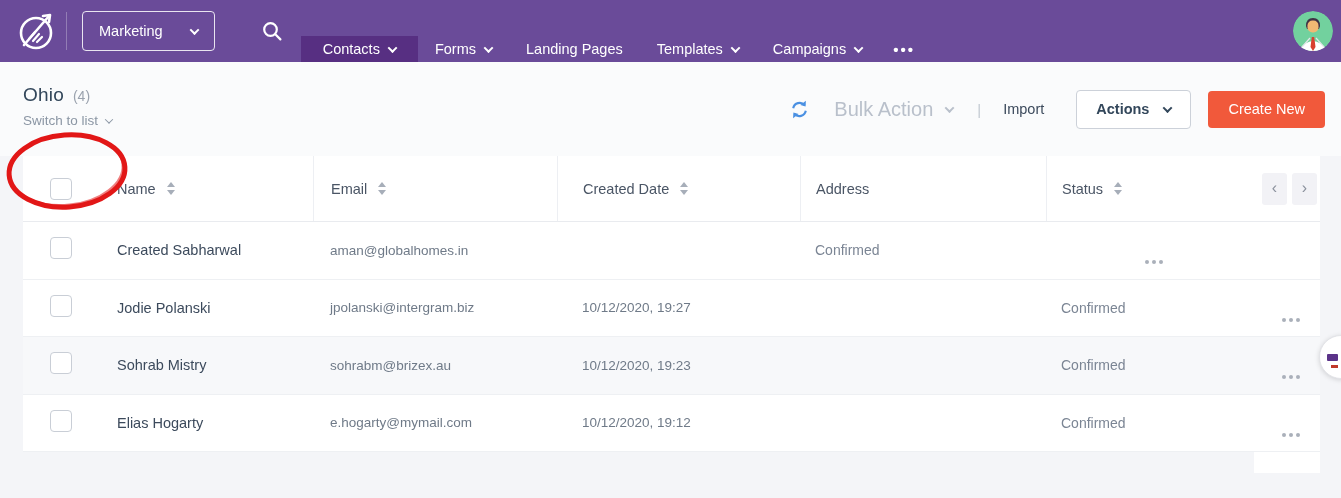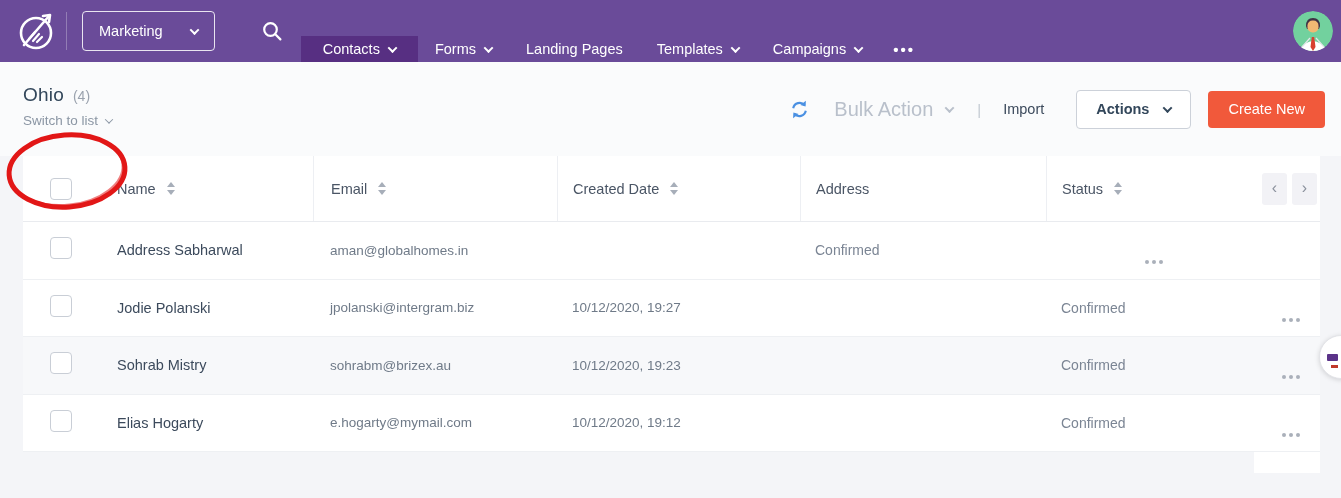--- a/index.html
+++ b/index.html
@@ -68,21 +68,21 @@
   .body-area { position:relative; height:342px; }
   .table-card { position:absolute; left:23px; top:0; width:1297px; background:#fff; }
   .tgrid { display:grid; grid-template-columns:72px 218px 244px 243px 246px 216px 58px; align-items:center; }
   .thead { height:66px; border-bottom:1px solid #e9ebef; }
   .th {
     font-size:14.5px; color:#4a5565; display:flex; align-items:center; gap:11px;
     height:100%;
   }
   .bl { border-left:1px solid #edeff3; }
   .pad-name { padding-left:22px; } .pad-email { padding-left:17px; }
-  .pad-created { padding-left:15px; } .pad-address { padding-left:15px; } .pad-status { padding-left:15px; }
+  .pad-created { padding-left:25px; } .pad-address { padding-left:15px; } .pad-status { padding-left:15px; }
 
   .sort { display:inline-flex; flex-direction:column; gap:3px; cursor:pointer; }
   .sort i { display:block; width:0; height:0; border-left:4px solid transparent; border-right:4px solid transparent; }
   .sort .up { border-bottom:5px solid #a7aeb9; }
   .sort .dn { border-top:5px solid #a7aeb9; }
 
   .cb {
     appearance:none; -webkit-appearance:none; width:22px; height:22px; margin:0 0 0 27px;
     border:1px solid #c9ced6; border-radius:4px; background:#fff; cursor:pointer;
   }
@@ -267,21 +267,21 @@
       <div class="th">
         <span class="pager">
           <button class="pg">‹</button>
           <button class="pg">›</button>
         </span>
       </div>
     </div>
 
     <div class="tgrid trow">
       <div><input type="checkbox" class="cb" style=""></div>
-      <div class="cell-name pad-name">Address Sabharwal</div>
+      <div class="cell-name pad-name">Created Sabharwal</div>
       <div class="muted pad-email">aman@globalhomes.in</div>
       <div class="muted pad-address"></div>
       <div class="cell-status pad-status">Confirmed</div>
       <div class="row-menu">
           <i></i>
           <i></i>
           <i></i>
         </div>
     </div>
 

